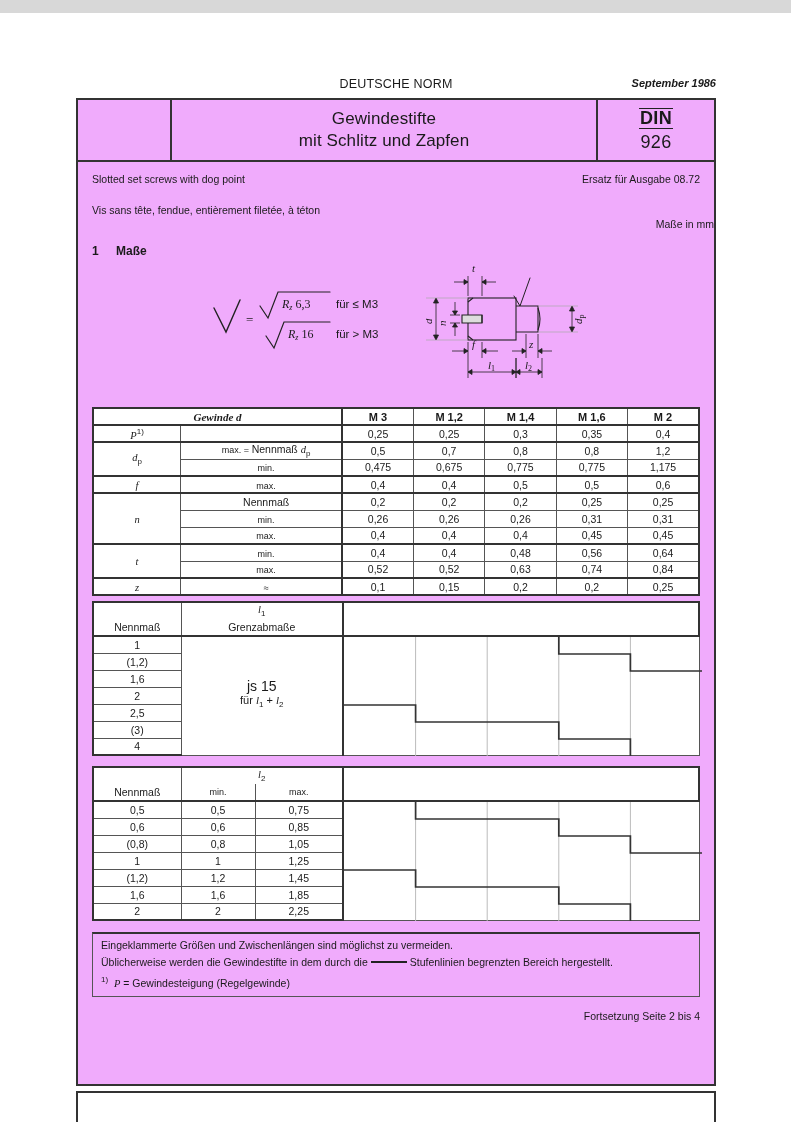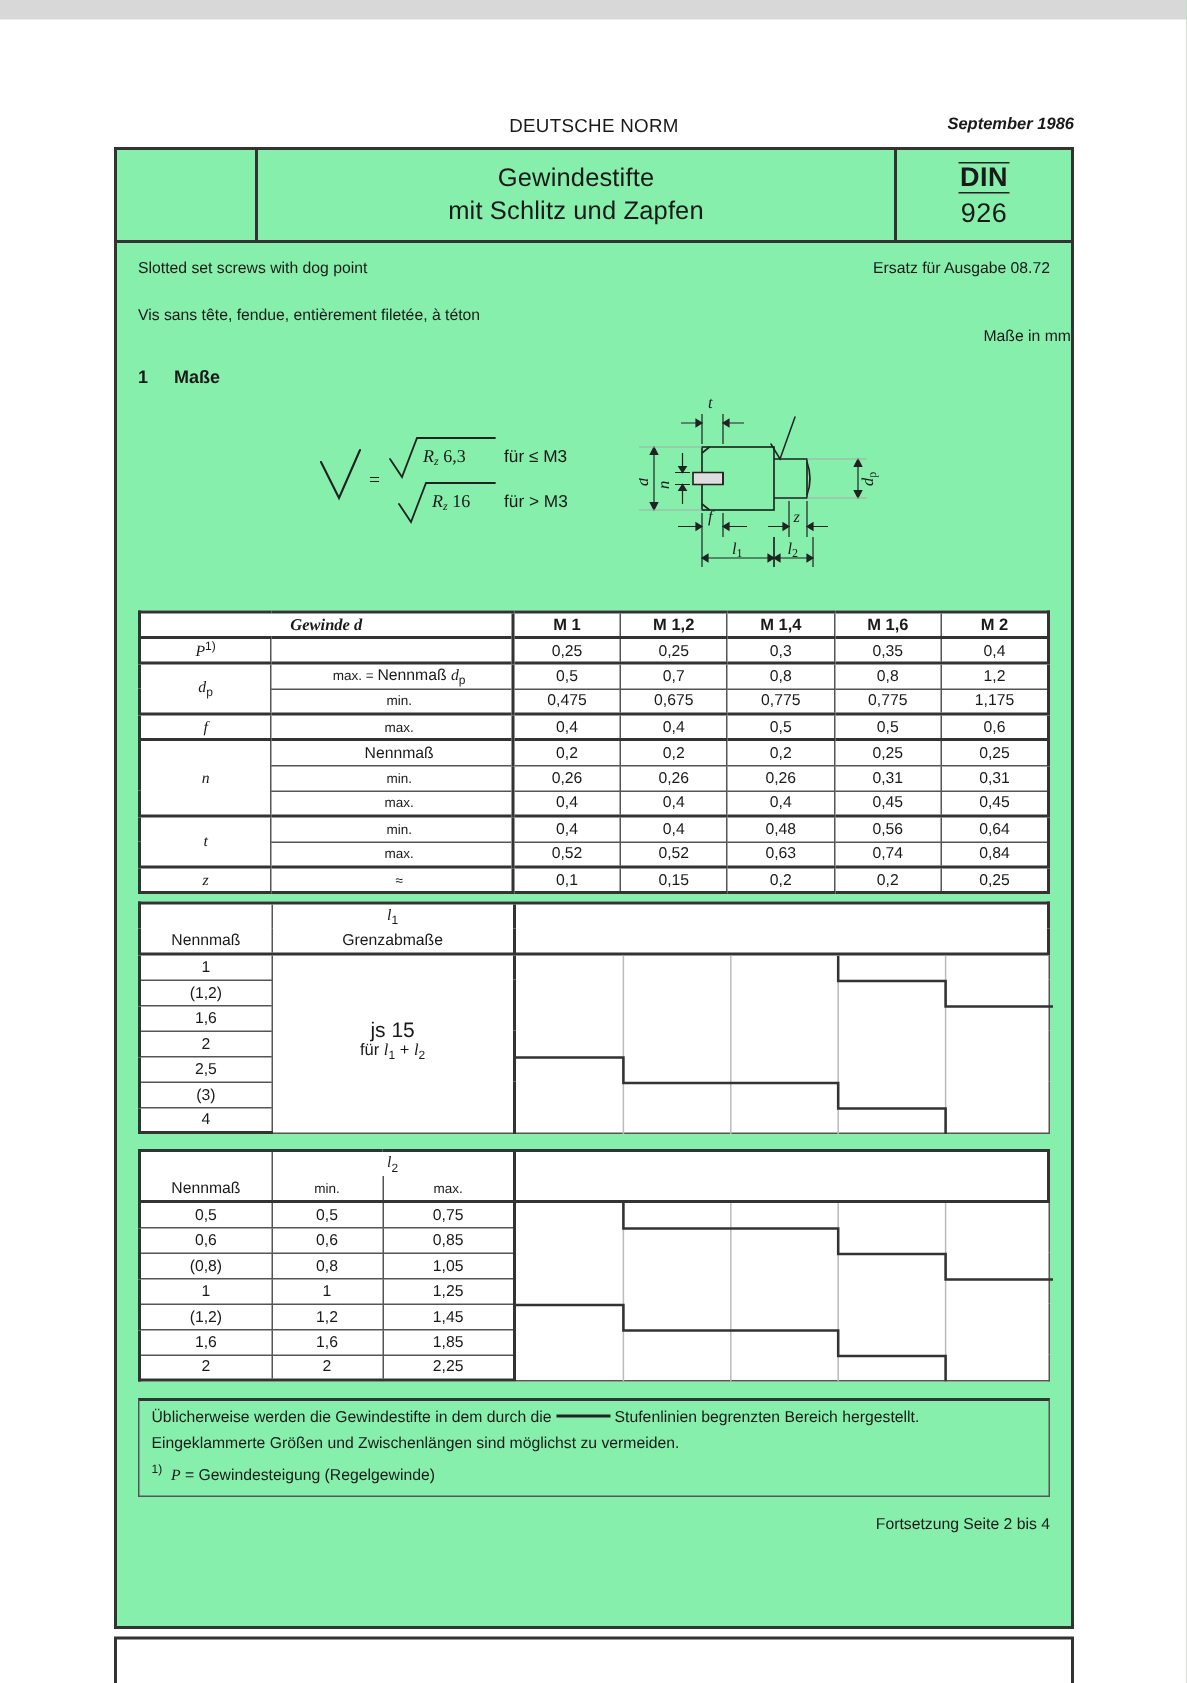--- a/index.html
+++ b/index.html
@@ -47,21 +47,21 @@
   }
 
   
   .frame {
     position: absolute;
     left: 76px; top: 85px;
     width: 640px;
     height: 988px;
     border: 2px solid #333;
     box-sizing: border-box;
-    background: #86efac;
+    background: #f0abfc;
   }
 
   
   .titleband {
     position: absolute;
     left: 0; top: 0;
     width: 636px;
     height: 62px;
     border-bottom: 2px solid #333;
     box-sizing: border-box;
@@ -382,21 +382,21 @@
           <text x="62" y="111">l<tspan font-size="8" dy="2" font-style="normal">1</tspan></text>
           <text x="99" y="111">l<tspan font-size="8" dy="2" font-style="normal">2</tspan></text>
         </g>
       </svg>
     </div>
 
     <table class="tbl maintbl">
       <tbody>
           <tr class="hdr">
         <td class="col-sym thick-t thick-l" colspan="2"><i>Gewinde d</i></td>
-        <td class="col-data thick-t thick-l">M 1</td>
+        <td class="col-data thick-t thick-l">M 3</td>
         <td class="col-data thick-t">M 1,2</td>
         <td class="col-data thick-t">M 1,4</td>
         <td class="col-data thick-t">M 1,6</td>
         <td class="col-data thick-t thick-r">M 2</td>
       </tr>
 
       <tr>
         <td class="col-sym thick-l thick-t"><i>P</i><span class="fn-sup">1)</span></td>
         <td class="col-qual thick-t"></td>
         <td class="thick-l thick-t">0,25</td>
@@ -612,22 +612,22 @@
       </tr>
       <tr>
         <td class="c-nenn bold thick-l thick-b">2</td>
         <td class="c-a thick-b">2</td>
         <td class="c-b thick-b">2,25</td>
       </tr>
     </tbody>
       </table>
 
     <div class="notes" style="top:832px;">
+      <span class="nline">Eingeklammerte Größen und Zwischenlängen sind möglichst zu vermeiden.</span>
       <span class="nline"><span>Üblicherweise werden die Gewindestifte in dem durch die</span><span class="sline"></span><span>Stufenlinien begrenzten Bereich hergestellt.</span></span>
-      <span class="nline">Eingeklammerte Größen und Zwischenlängen sind möglichst zu vermeiden.</span>
       <span class="nline"><span class="fn-sup">1)</span>&nbsp;&nbsp;<i>P</i><span> = Gewindesteigung (Regelgewinde)</span></span>
     </div>
 
     <div class="fortsetzung" style="top:910px;">Fortsetzung Seite 2 bis 4</div>
 
   </div>
 
   <div class="bottombox"></div>
 </div>
 

